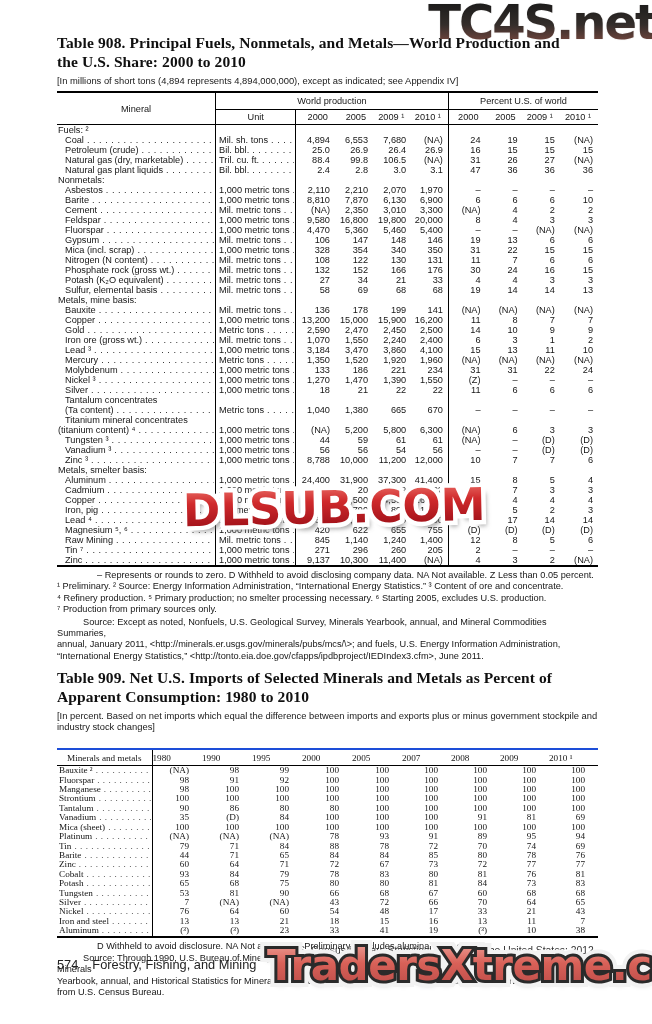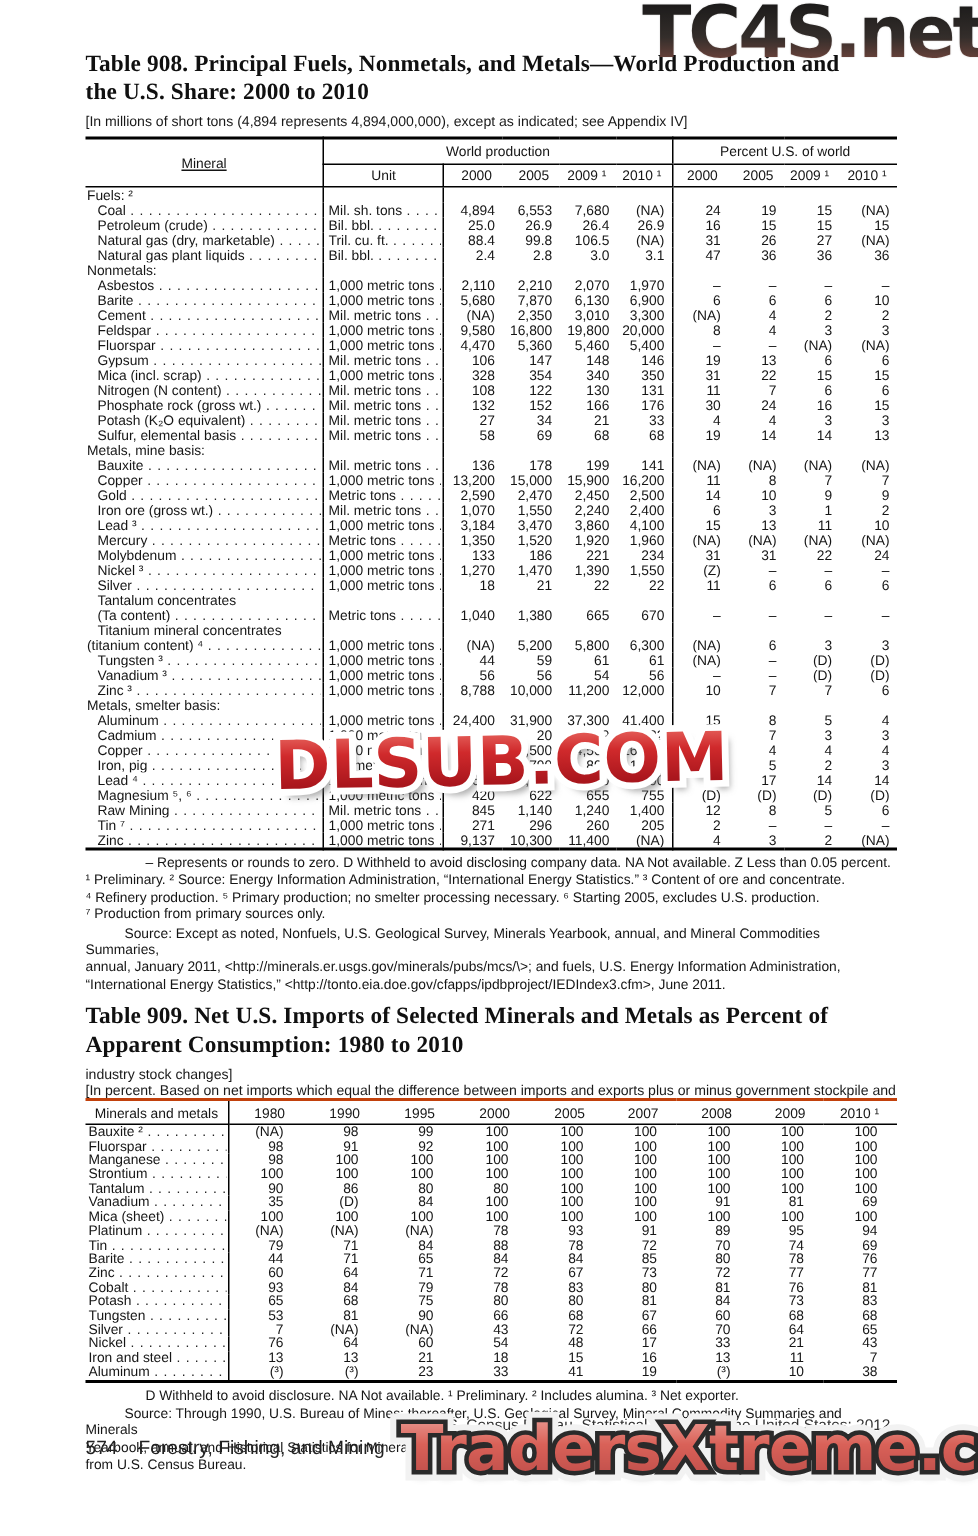--- a/index.html
+++ b/index.html
@@ -9,21 +9,21 @@
 
   .tbl-title{font-family:"Liberation Serif","DejaVu Serif",serif;font-weight:bold;
              font-size:15.5px;line-height:18.5px;letter-spacing:.1px;color:#101010;}
   .note{font-size:9.4px;line-height:11px;margin-top:4px;color:#191919;}
 
   table{border-collapse:collapse;table-layout:fixed;}
   .t908{width:541px;margin-top:5px;border-top:2px solid #000;border-bottom:2px solid #000;}
   .t908 th{font-weight:normal;padding:0;font-size:9.2px;}
   .t908 .hr1 th{height:16px;vertical-align:middle;}
   .t908 .hr2 th{height:14px;vertical-align:middle;border-bottom:1px solid #000;}
-  .h-min{border-right:1px solid #000;border-bottom:1px solid #000;text-align:center;text-decoration:underline;}
+  .h-min{border-right:1px solid #000;border-bottom:1px solid #000;text-align:center;}
   .h-grp{border-bottom:1px solid #000;text-align:center;}
   .h-g2{border-left:1px solid #000;}
   .hr2 .h-unit{text-align:center;}
   .hr2 .h-yr{text-align:right;padding-right:7px;}
   .hr2 .blh{border-left:1px solid #000;}
   .t908 td{padding:0;font-size:9.2px;line-height:10px;vertical-align:bottom;white-space:nowrap;overflow:hidden;}
   .t908 td.unit{border-left:1px solid #000;padding-left:3px;}
   .t908 td.bl{border-left:1px solid #000;}
   .t908 td.num{text-align:right;padding-right:5px;}
   .lbl .ct,.unit .ct{display:flex;align-items:baseline;overflow:hidden;}
@@ -32,24 +32,24 @@
   .t908 td .t,.t909 td .t{white-space:nowrap;}
   .dots{flex:1 1 auto;overflow:hidden;white-space:nowrap;margin-left:3px;margin-right:1px;color:#222;}
   .dots::after{content:". . . . . . . . . . . . . . . . . . . . . . . . . . . . . . . . . . . . . . . . . . . . . . . .";letter-spacing:.5px;}
 
   .fnblock{margin-top:3px;font-size:9.2px;line-height:11.4px;color:#151515;}
   .fn1{padding-left:40px;}
   .src{font-size:9.2px;line-height:11.4px;margin-top:1px;color:#151515;}
   .src .ind{text-indent:26px;}
   .mt7{margin-top:7px;}
 
-  .t909{width:541px;margin-top:0;border-top:2px solid #c2410c;border-bottom:2px solid #000;}
+  .t909{width:541px;margin-top:16px;border-top:2px solid #1d4ed8;border-bottom:2px solid #000;font-family:Liberation Serif, serif;}
   .t909 th{font-weight:normal;font-size:9.2px;border-bottom:1px solid #000;height:15px;vertical-align:middle;padding:0;}
   .t909 th.hl{text-align:center;border-right:1px solid #000;}
-  .t909 th.hy{text-align:right;padding-right:12px;}
+  .t909 th.hy{text-align:left;padding-right:12px;}
   .t909 td{font-size:9.2px;line-height:9.4px;vertical-align:bottom;padding:0;white-space:nowrap;overflow:hidden;}
   .t909 td.lbl9{border-right:1px solid #000;padding-left:2px;}
   .t909 td.num{text-align:right;padding-right:13px;}
   .t909 td.lbl9 .ct{display:flex;align-items:baseline;overflow:hidden;}
 
   .footer-left{position:absolute;left:57px;top:957px;font-size:12.8px;color:#222;}
   .footer-left .pg{margin-right:14px;}
   .census{position:absolute;left:288px;top:945px;font-size:10.3px;color:#333;}
 
   
@@ -268,21 +268,21 @@
                 <span class="t">Barite</span>
                 <span class="dots"></span>
               </span>
             </td>
             <td class="unit">
               <span class="ct">
                 <span class="t">1,000 metric tons</span>
                 <span class="dots"></span>
               </span>
             </td>
-            <td class="num bl">5,680</td>
+            <td class="num bl">8,810</td>
             <td class="num">7,870</td>
             <td class="num">6,130</td>
             <td class="num">6,900</td>
             <td class="num bl">6</td>
             <td class="num">6</td>
             <td class="num">6</td>
             <td class="num">10</td>
           </tr>
           <tr>
             <td class="lbl i1">
@@ -1065,22 +1065,22 @@
       <div class="ind">Source: Except as noted, Nonfuels, U.S. Geological Survey, Minerals Yearbook, annual, and Mineral Commodities Summaries,</div>
       <div>annual, January 2011, &lt;http://minerals.er.usgs.gov/minerals/pubs/mcs/\&gt;; and fuels, U.S. Energy Information Administration,</div>
       <div>“International Energy Statistics,” &lt;http://tonto.eia.doe.gov/cfapps/ipdbproject/IEDIndex3.cfm&gt;, June 2011.</div>
     </div>
 
     <div class="tbl-title mt7">
       <div>Table 909. Net U.S. Imports of Selected Minerals and Metals as Percent of</div>
       <div>Apparent Consumption: 1980 to 2010</div>
     </div>
     <div class="note">
+      <div>[In percent. Based on net imports which equal  the difference between imports and exports plus or minus government stockpile and</div>
       <div>industry stock changes]</div>
-      <div>[In percent. Based on net imports which equal  the difference between imports and exports plus or minus government stockpile and</div>
     </div>
 
     <table class="t909">
       <colgroup>
         <col style="width:95px">
         <col style="width:50px">
           <col style="width:50px">
           <col style="width:50px">
           <col style="width:50px">
         <col style="width:50px">

